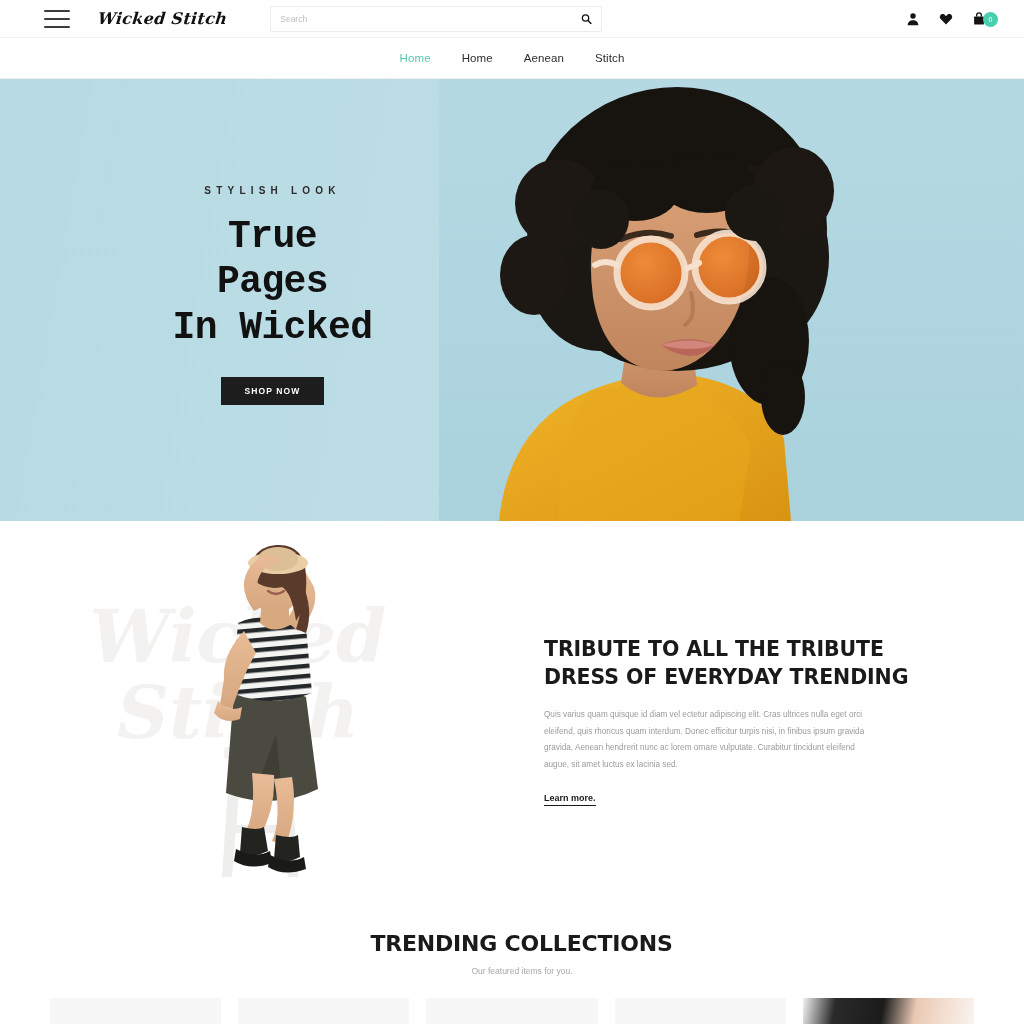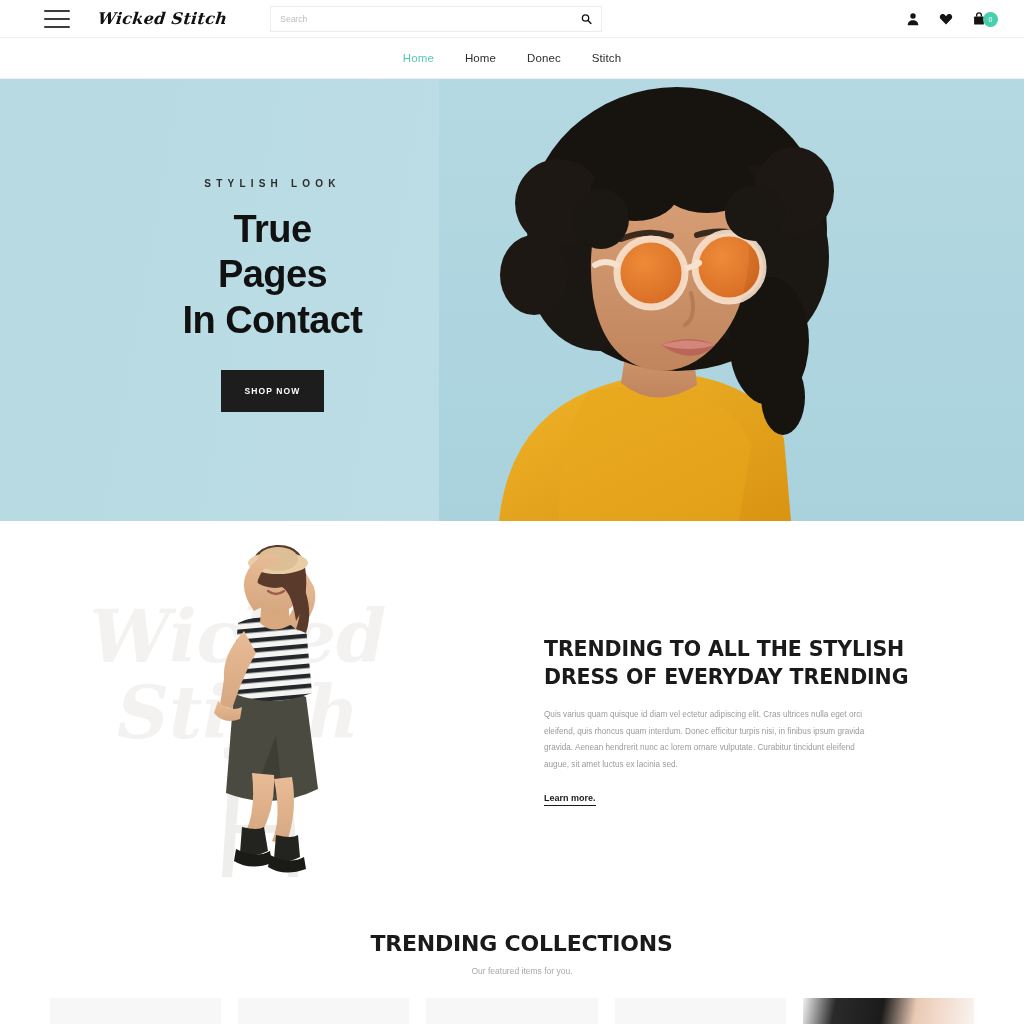--- a/index.html
+++ b/index.html
@@ -105,28 +105,28 @@
   }
   .eyebrow {
     font-size:10px; letter-spacing:5.2px; color:#2c2c2c;
     font-weight:600; margin-bottom:18px;
     font-family:"Liberation Sans", sans-serif;
   }
   .hero-title {
     font-size:38px; line-height:1.20;
     color:#111; text-align:center; font-weight:700;
     letter-spacing:-.6px;
-    font-family:Liberation Sans, sans-serif;
+    font-family:Liberation Mono, monospace;
   }
   .shopnow {
     margin-top:27px;
     background:#1d1d1d; color:#fff;
     border:0; cursor:pointer;
     font-size:8.5px; letter-spacing:1.1px; font-weight:700;
-    padding:16px 24px;
+    padding:9px 24px;
     font-family:"Liberation Sans", sans-serif;
   }
 
   
   .hero-photo { position:absolute; right:0; top:0; width:585px; height:100%; z-index:2; }
   .hp-bg { position:absolute; inset:0; background:linear-gradient(180deg,#b5d9e3,#a9d2dd); }
 
   
   .tribute {
     position:relative;
@@ -236,21 +236,21 @@
           <rect x="2.4" y="5" width="11.2" height="9.4" rx="1" fill="#141414"></rect>
         </svg>
         <div class="cart-badge">0</div>
       </div>
     </div>
   </div>
 
   <div class="navbar">
     <div class="navitem active">Home</div>
     <div class="navitem">Home</div>
-    <div class="navitem">Donec</div>
+    <div class="navitem">Aenean</div>
     <div class="navitem">Stitch</div>
   </div>
 
   <div class="hero">
 
     <div class="hero-photo">
       <div class="hp-bg"></div>
       <svg viewBox="0 0 585 442" width="585" height="442" style="position:absolute;inset:0;">
         <defs>
           <linearGradient id="skin" x1="0" y1="0" x2="0" y2="1">
@@ -304,21 +304,21 @@
         <ellipse cx="316" cy="134" rx="30" ry="28" fill="#1b1713"></ellipse>
         <ellipse cx="162" cy="140" rx="28" ry="30" fill="#1b1713"></ellipse>
       </svg>
     </div>
 
     <div class="hero-copy">
       <div class="eyebrow">STYLISH LOOK</div>
       <div class="hero-title">
         <div>True</div>
         <div>Pages</div>
-        <div>In Contact</div>
+        <div>In Wicked</div>
       </div>
       <button class="shopnow">SHOP NOW</button>
     </div>
   </div>
 
   <div class="tribute">
 
     <div class="tribute-left">
       <div class="watermark">
         <div>Wicked</div>
@@ -369,21 +369,21 @@
         <ellipse cx="152" cy="20" rx="20" ry="12" fill="#dcbf95"></ellipse>
 
         <path d="M128 72 q-18 -24 -4 -44 q12 -16 28 -12 l2 10 q-14 -2 -20 10 q-8 14 6 30z" fill="url(#skin2)"></path>
 
         <path d="M142 52 q8 6 16 0" stroke="#9c5d4e" stroke-width="2.4" fill="none" stroke-linecap="round"></path>
       </svg>
     </div>
 
     <div class="tribute-right">
       <div class="tribute-h">
-        <div>TRENDING TO ALL THE STYLISH</div>
+        <div>TRIBUTE TO ALL THE TRIBUTE</div>
         <div>DRESS OF EVERYDAY TRENDING</div>
       </div>
       <p class="tribute-p">Quis varius quam quisque id diam vel ectetur adipiscing elit. Cras ultrices nulla eget orci eleifend, quis rhoncus quam interdum. Donec efficitur turpis nisi, in finibus ipsum gravida gravida. Aenean hendrerit nunc ac lorem ornare vulputate. Curabitur tincidunt eleifend augue, sit amet luctus ex lacinia sed.</p>
       <a class="learnmore">Learn more.</a>
     </div>
   </div>
 
   <div class="trending">
     <div class="trend-h">TRENDING COLLECTIONS</div>
     <div class="trend-sub">Our featured items for you.</div>

